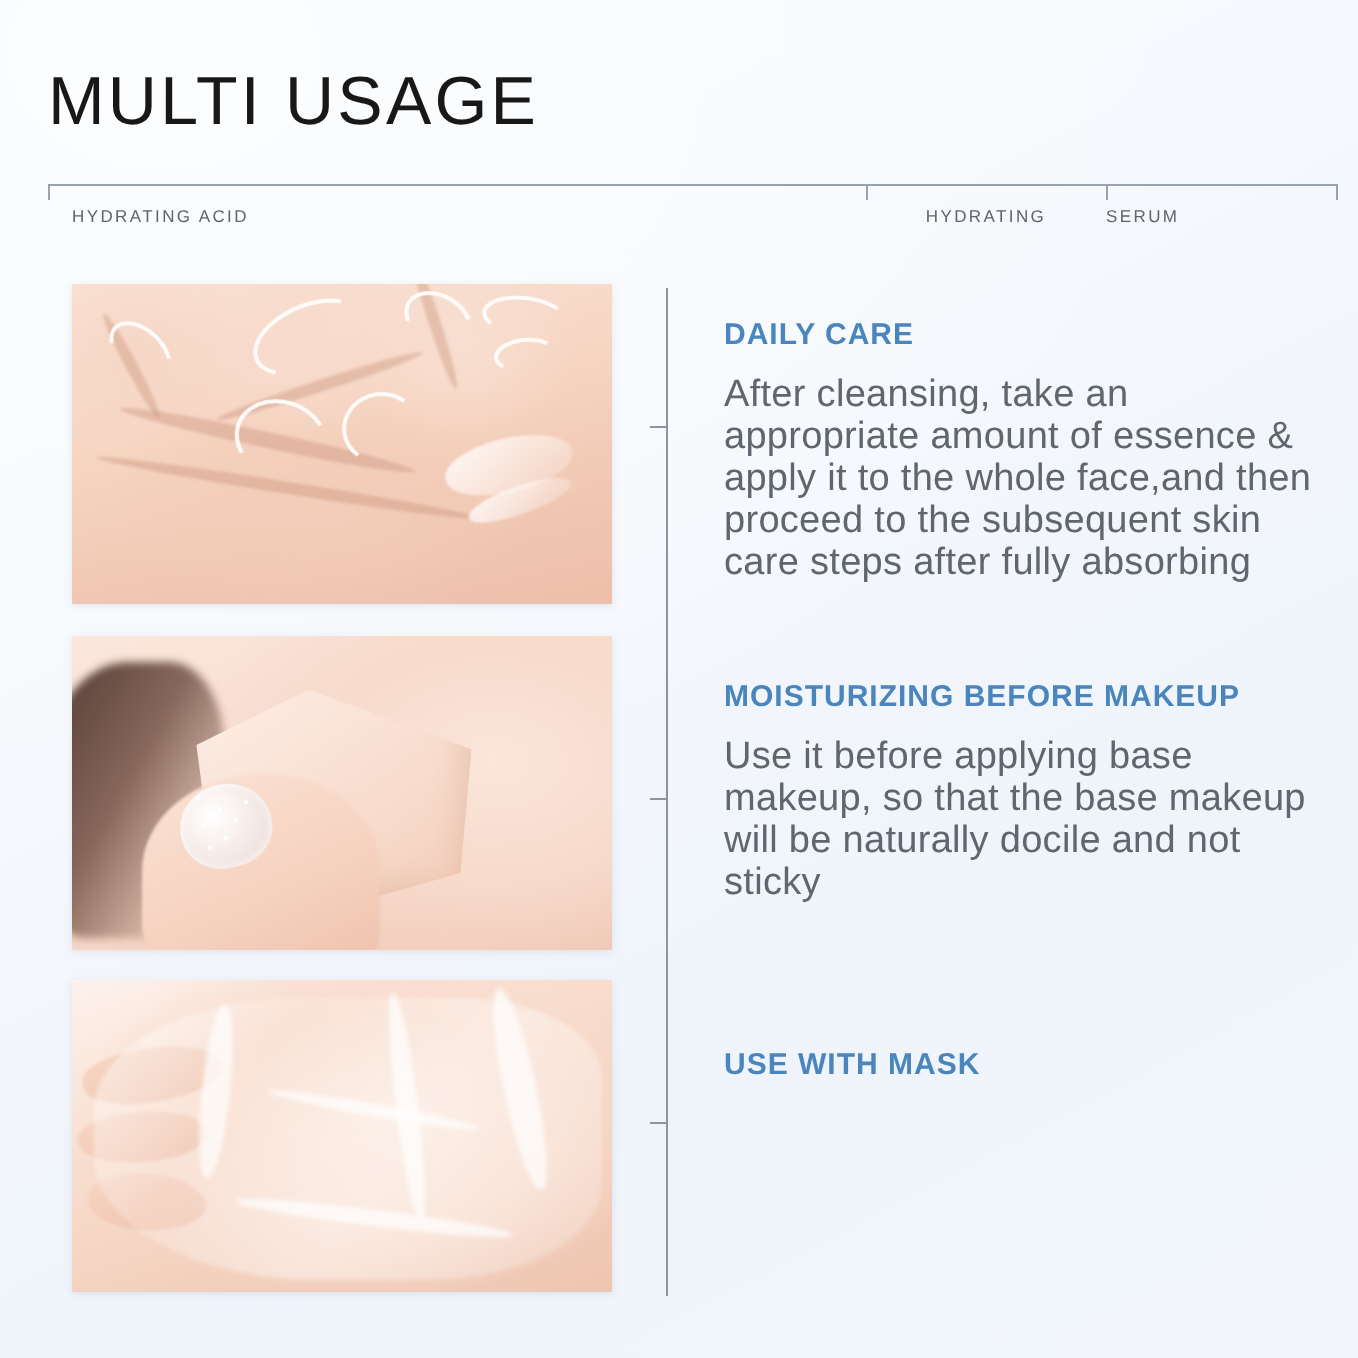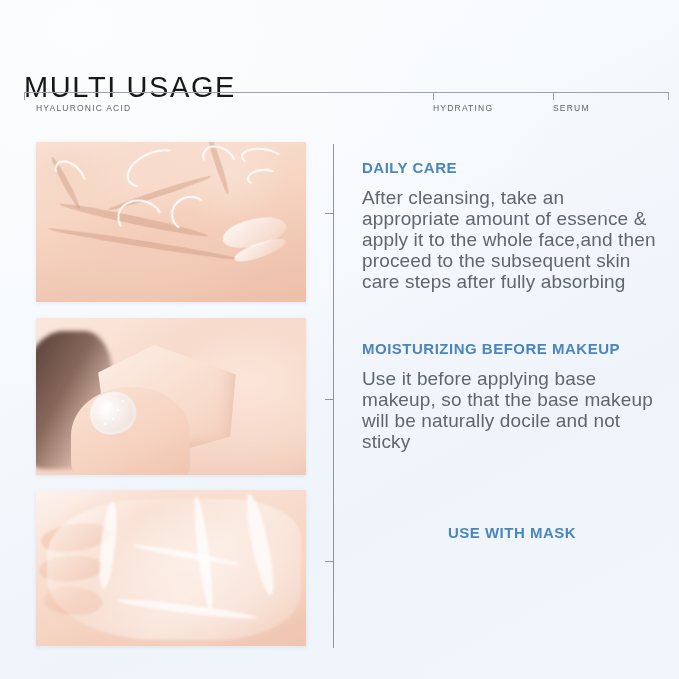--- a/index.html
+++ b/index.html
@@ -21,27 +21,26 @@
     background:
       radial-gradient(ellipse 120% 90% at 12% 4%, #fcfdfe 0%, #f9fbfd 28%, rgba(249,251,253,0) 62%),
       linear-gradient(152deg, #fbfcfe 0%, #f6f9fd 34%, #eff4fb 68%, #f2f6fc 100%);
   }
 
   
   .page-title {
     position: absolute;
     left: 24px;
     top: 31px;
-    font-size: 29px;
+    font-size: 34px;
     line-height: 40px;
     font-weight: 400;
     letter-spacing: 1.6px;
     color: #181818;
     white-space: nowrap;
-    margin-top: 36px;
   }
 
   .rule-wrap {
     position: absolute;
     left: 24px;
     top: 92px;
     width: 645px;
     height: 26px;
   }
   .rule-line {
@@ -66,21 +65,21 @@
 
   .rule-label {
     position: absolute;
     top: 11px;
     font-size: 8.5px;
     letter-spacing: 1.2px;
     color: #5d646d;
     white-space: nowrap;
   }
   .rule-label.l0 { left: 12px; }
-  .rule-label.l1 { left: 409px; width: 120px; }
+  .rule-label.l1 { left: 409px; width: 120px; text-align: center; }
   .rule-label.l2 { left: 529px; width: 115px; }
 
   
   .photo {
     position: absolute;
     left: 36px;
     width: 270px;
     overflow: hidden;
     background: #f6e7e0;
     box-shadow: 0 1px 4px rgba(90,110,130,0.13);
@@ -218,21 +217,21 @@
     background: #8d949c;
   }
   .vtick.v1 { top: 213px; }
   .vtick.v2 { top: 399px; }
   .vtick.v3 { top: 561px; }
 
   
   .block { position: absolute; left: 362px; width: 300px; }
   .block-1 { top: 156px; }
   .block-2 { top: 337px; }
-  .block-3 { top: 521px; text-align: center; }
+  .block-3 { top: 521px; }
 
   .block h2 {
     margin: 0 0 7px 0;
     font-size: 15px;
     line-height: 24px;
     font-weight: 700;
     letter-spacing: 0.5px;
     color: #4a86bd;
   }
   .block p {
@@ -250,21 +249,21 @@
 <div id="page">
 
   <div class="page-title">MULTI USAGE</div>
 
   <div class="rule-wrap">
     <div class="rule-line"></div>
     <div class="rule-tick t0"></div>
     <div class="rule-tick t1"></div>
     <div class="rule-tick t2"></div>
     <div class="rule-tick t3"></div>
-    <div class="rule-label l0">HYALURONIC ACID</div>
+    <div class="rule-label l0">HYDRATING ACID</div>
     <div class="rule-label l1">HYDRATING</div>
     <div class="rule-label l2">SERUM</div>
   </div>
 
   <div class="photo photo-1">
     <div class="inner">
       <div class="p1-bg"></div>
       <div class="p1-crease" style="left:8%;top:46%;width:56%;height:5%;transform:rotate(12deg);"></div>
       <div class="p1-crease" style="left:4%;top:62%;width:72%;height:4%;transform:rotate(9deg);"></div>
       <div class="p1-crease" style="left:26%;top:30%;width:40%;height:4%;transform:rotate(-18deg);"></div>

